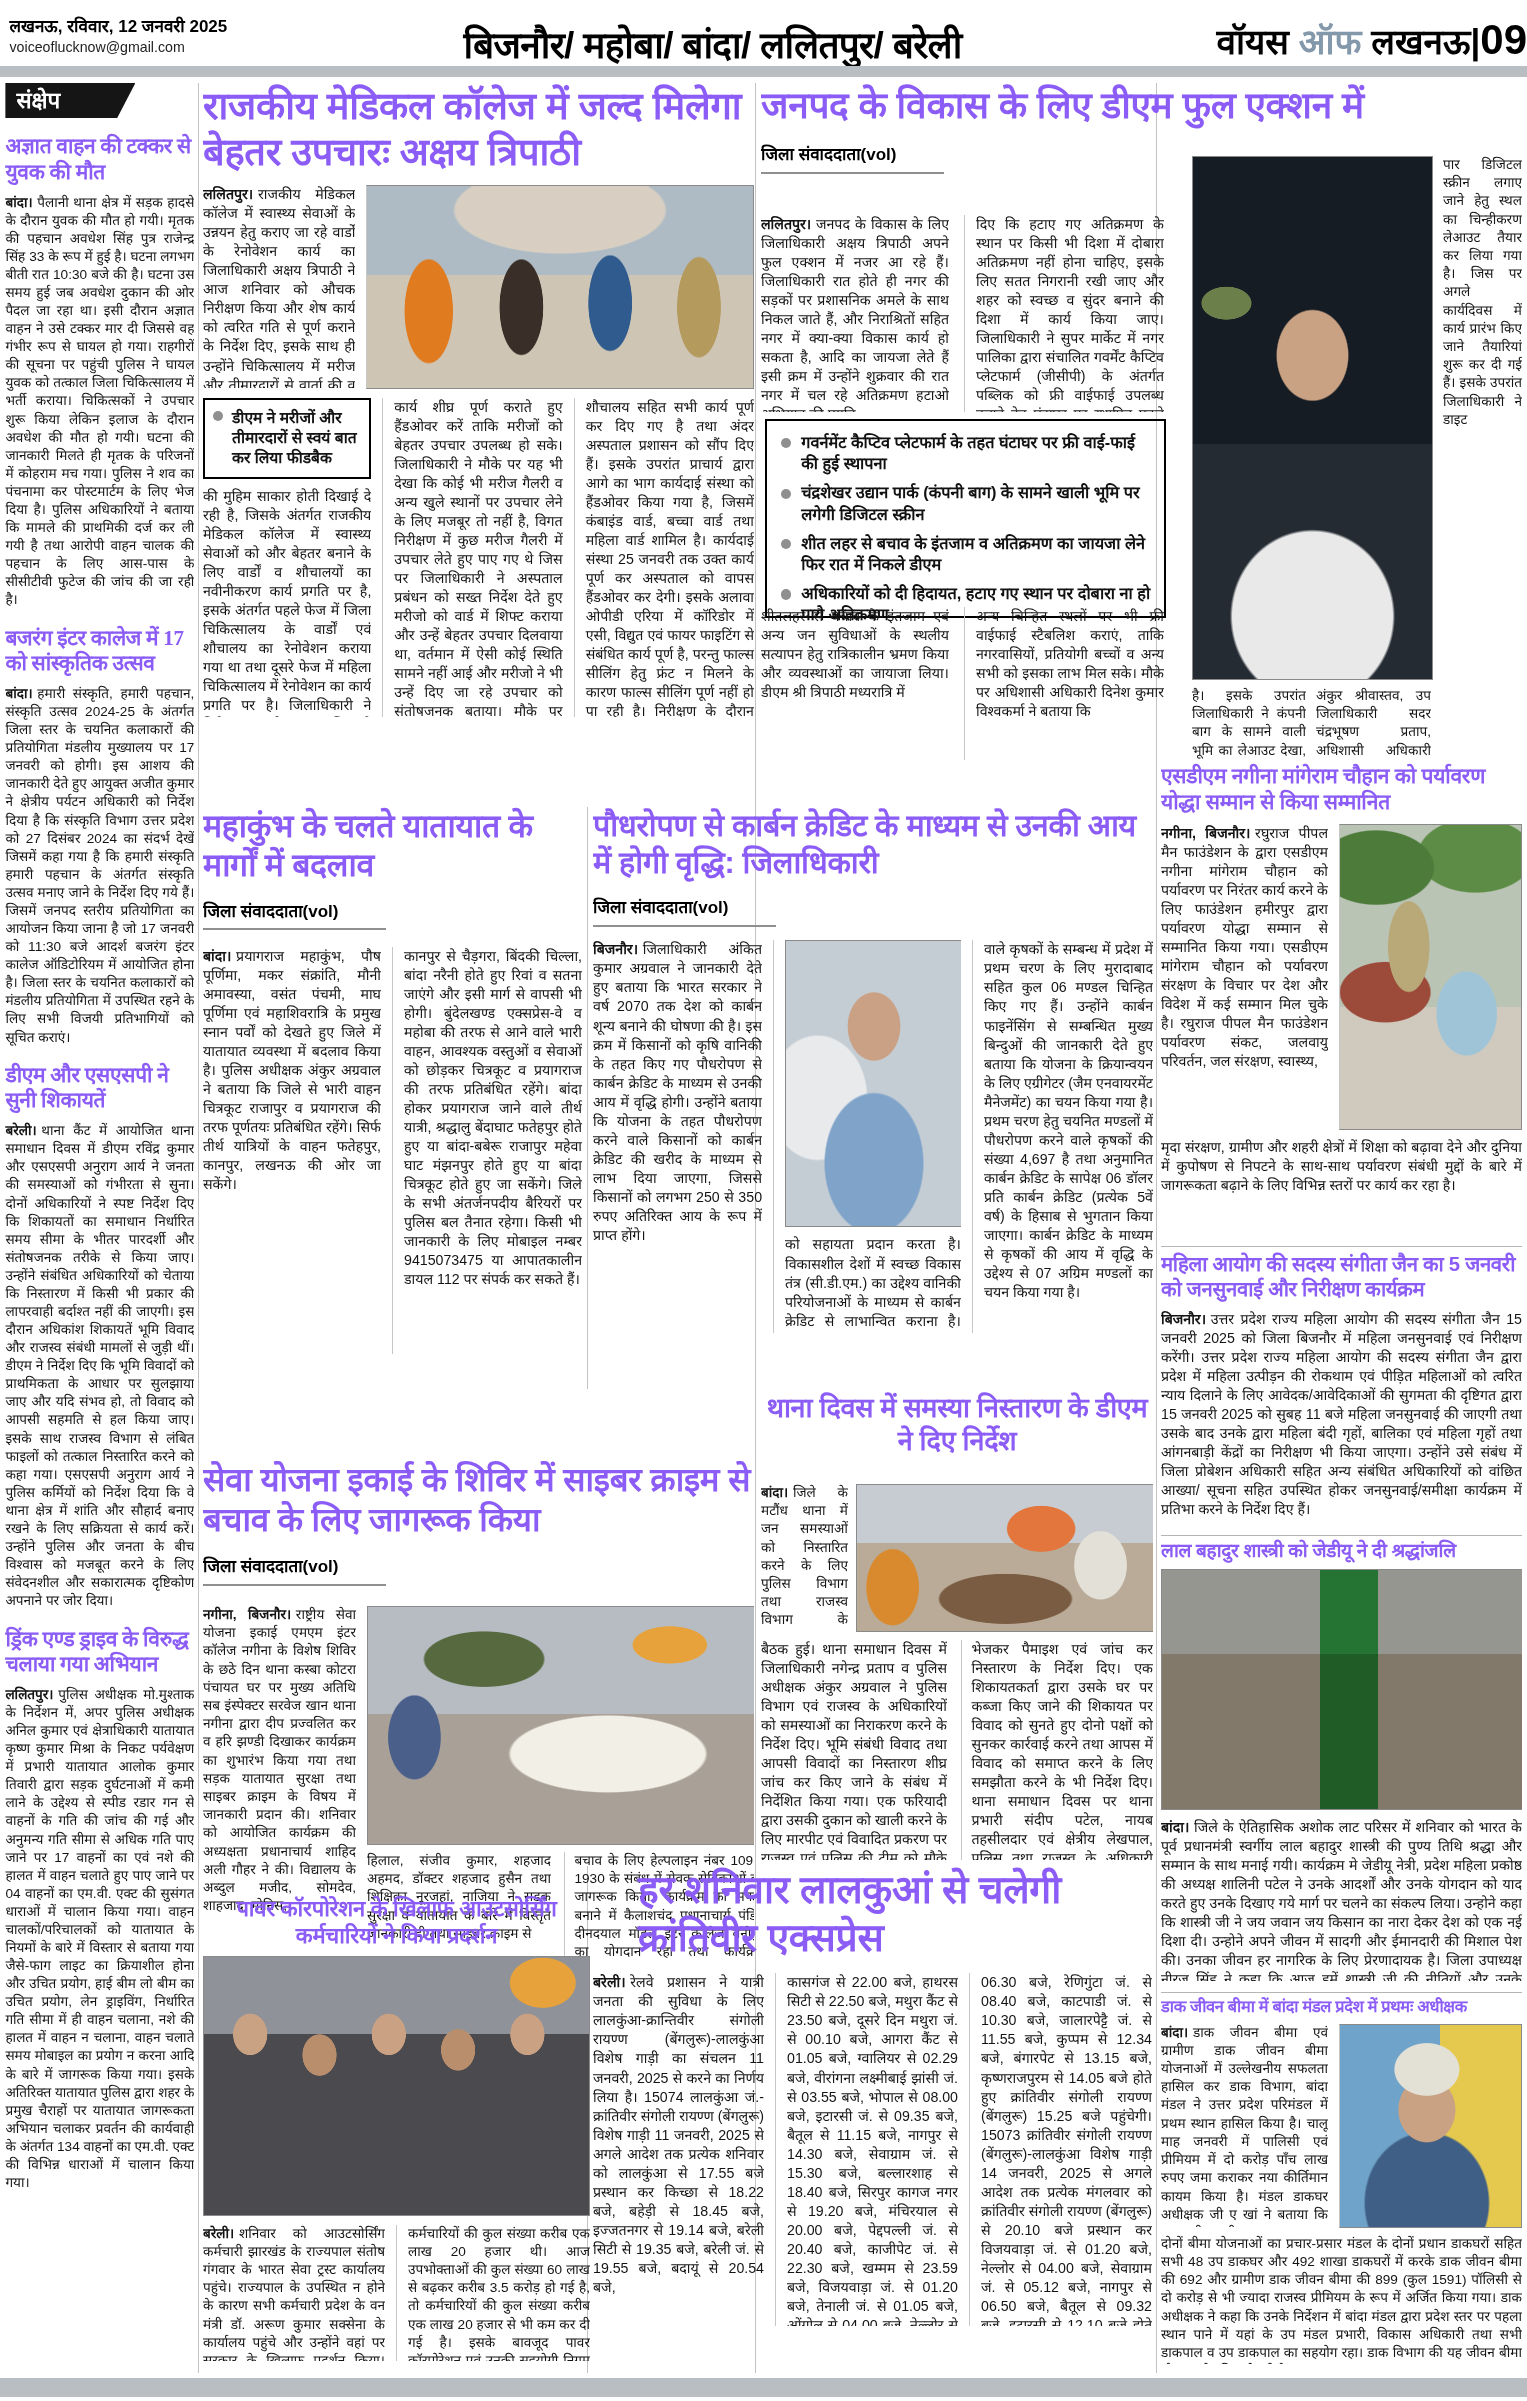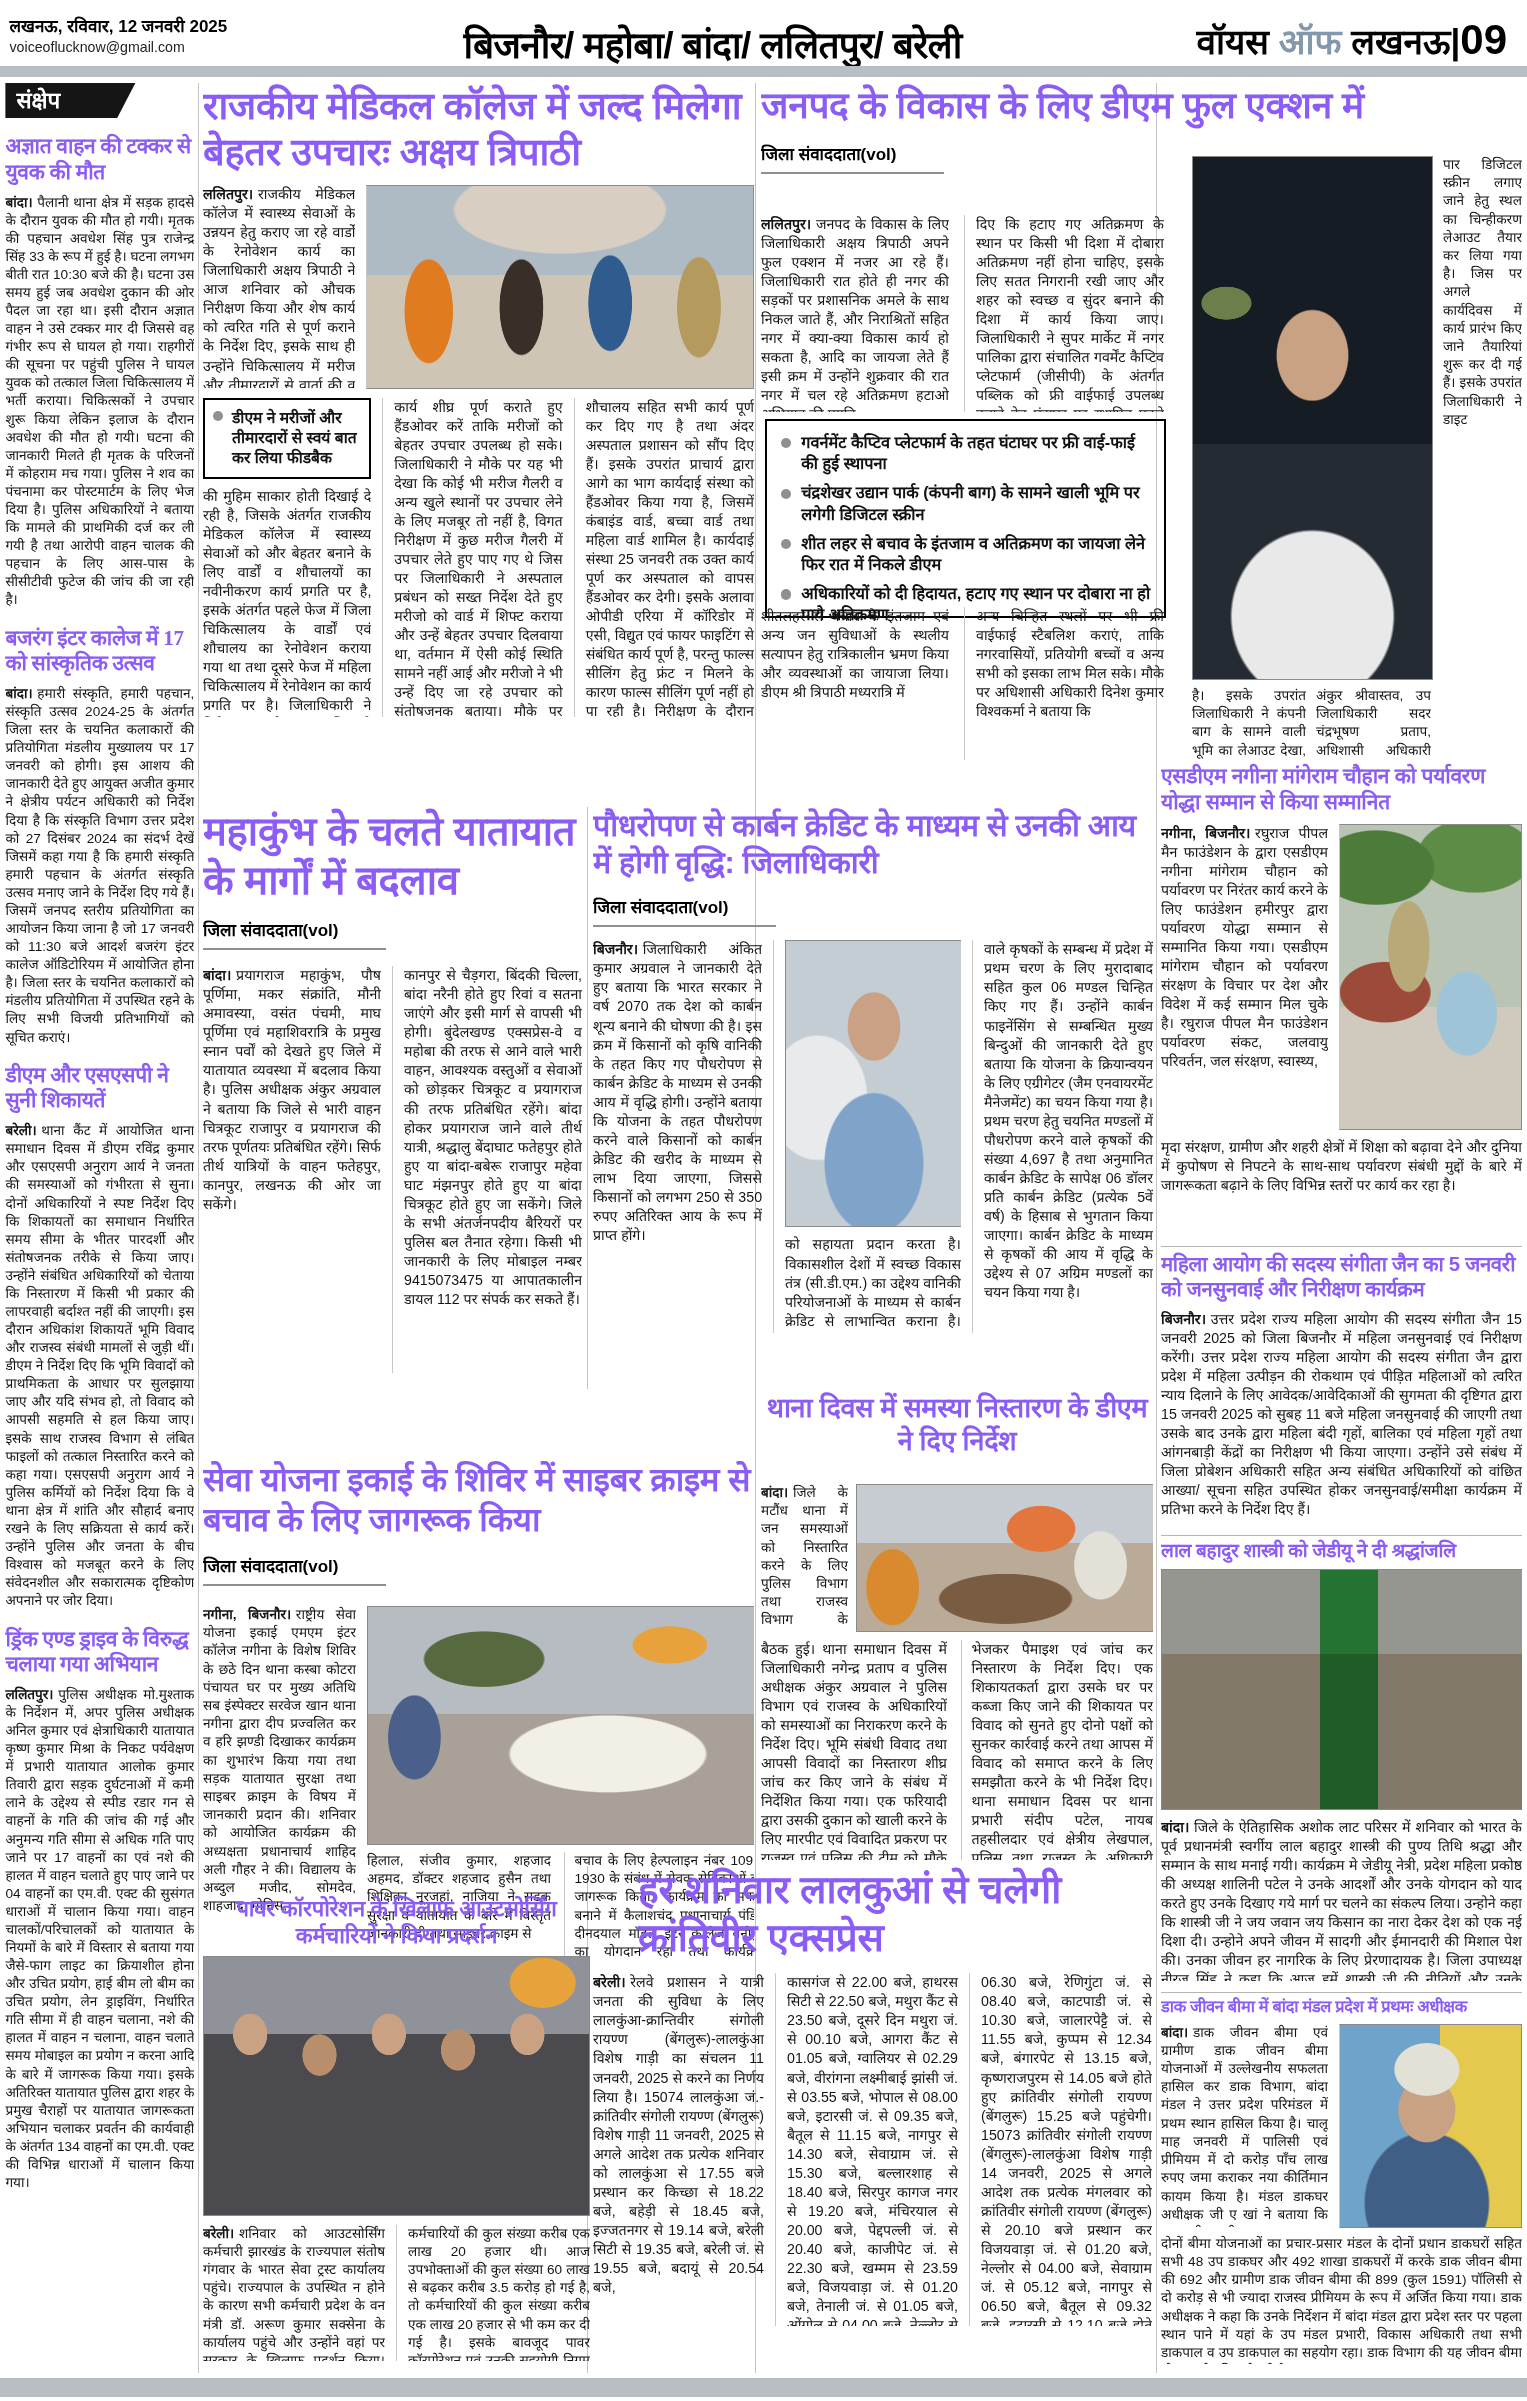--- a/index.html
+++ b/index.html
@@ -3,21 +3,21 @@
 <meta charset="utf-8">
 <style>
   html,body{margin:0;padding:0;background:#e8e8e8;}
   #page{position:relative;width:1528px;height:2401px;background:#ffffff;
         font-family:"Liberation Sans","DejaVu Sans",sans-serif;color:#111;overflow:hidden;}
   
   .mh-date{position:absolute;left:9.5px;top:13.6px;font-size:17px;font-weight:700;color:#000;}
   .mh-email{position:absolute;left:9.5px;top:39px;font-size:14.2px;color:#222;}
   .mh-districts{position:absolute;left:292px;top:17.6px;width:841px;text-align:center;
         font-size:37px;font-weight:800;letter-spacing:-0.7px;color:#000;}
-  .mh-brand{position:absolute;right:21px;top:16.3px;font-size:35px;font-weight:800;color:#000;white-space:nowrap;}
+  .mh-brand{position:absolute;right:1px;top:16.3px;font-size:35px;font-weight:800;color:#000;white-space:nowrap;}
   .mh-brand .gray{color:#8398ab;}
   .mh-brand .pg{font-size:42px;}
   .graybar{position:absolute;left:0;width:1528px;height:11px;background:#b9bec3;}
   .gb-top{top:66px;} .gb-bottom{top:2378px;height:19px;}
   
   .vrule{position:absolute;width:1.4px;background:#c3c3c3;}
   .hrule{position:absolute;height:0.7px;background:#b5b5b5;}
   .art{position:absolute;overflow:hidden;}
   .hl{font-weight:800;color:#8b5cf6;letter-spacing:-0.3px;line-height:1.22;margin:0;}
   .body{font-size:14.2px;line-height:1.34;text-align:justify;color:#141414;overflow:hidden;}
@@ -91,21 +91,21 @@
      radial-gradient(102px 115px at 48% 88%, #3f5f86 0 60%, transparent 62%),
      linear-gradient(90deg, #6fa3c9 0 55%, #e5c94f 55% 100%);}
   
   #briefs{left:5.4px;top:83px;width:189px;height:2292px;}
   .brief-label{width:119px;height:35px;background:#151515;color:#fff;font-size:22.4px;font-weight:800;
       line-height:35px;padding-left:11px;clip-path:polygon(0 0,100% 0,86% 100%,0 100%);}
   .brief h3{font-size:21px;margin:16.3px 0 8.1px 0;font-family:Liberation Serif, serif;}
   .brief .body{font-size:13.6px;line-height:1.33;}
   
   .hl-med{font-size:38px;} .hl-dm{font-size:37px;white-space:nowrap;}
-  .hl-mk{font-size:40px;} .hl-cb{font-size:30.5px;} .hl-sdm{font-size:21px;}
+  .hl-mk{font-size:32px;} .hl-cb{font-size:30.5px;} .hl-sdm{font-size:21px;}
   .hl-sv{font-size:33px;} .hl-th{font-size:27px;text-align:center;}
   .hl-mh{font-size:20.3px;} .hl-ll{font-size:19px;} .hl-tr{font-size:39px;}
   .hl-pw{font-size:22px;text-align:center;} .hl-dk{font-size:16.3px;}
   .abs{position:absolute;}
 </style>
 </head>
 <body>
 
 <div id="page">
 

